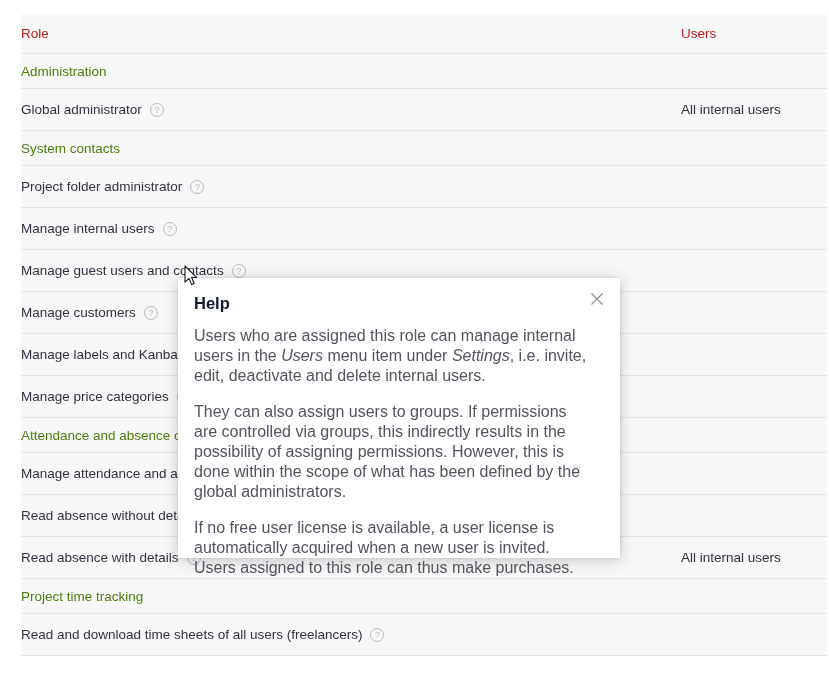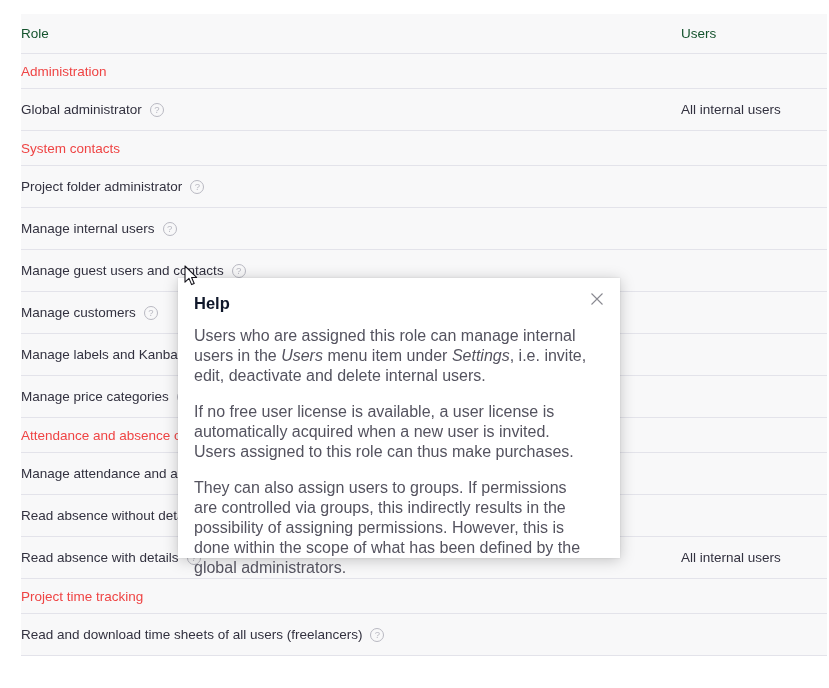--- a/index.html
+++ b/index.html
@@ -40,33 +40,33 @@
     font-weight: normal;
   }
 
   .col-role   { width: 660px; }
   .col-users  { width: 146px; }
 
   
   tr.header-row { background: #ffffff; }
   tr.header-row th {
     height: 39px;
-    color: #14532d;
+    color: #b91c1c;
     font-size: 13.5px;
     border-bottom: 1px solid #d8d8e0;
   }
   th.th-role  { padding-left: 10px; }
   th.th-users { padding-left: 0; }
 
   
   tr.group-row td {
     height: 34px;
     font-weight: bold;
     font-size: 13.5px;
-    color: #ef4444;
+    color: #4d7c0f;
   }
   tr.group-row td.cell-role { padding-left: 10px; }
 
   
   tr.perm-row td {
     height: 41px;
     font-size: 13.5px;
     color: #32313f;
   }
   tr.perm-row td.cell-role { padding-left: 31px; }
@@ -301,22 +301,22 @@
 
 <div id="help-popup">
   <div class="popup-close">
     <svg width="18" height="18" viewBox="0 0 18 18" aria-hidden="true">
       <path d="M3.5 3.5 L14.5 14.5 M14.5 3.5 L3.5 14.5" stroke="#4a4a55" stroke-width="1.1" fill="none"></path>
     </svg>
   </div>
   <div class="popup-title">Help</div>
   <div id="help-popup-body">
       <p><span>Users who are assigned this role can manage internal users in the </span><em>Users</em><span> menu item under </span><em>Settings</em><span>, i.e. invite, edit, deactivate and delete internal users.</span></p>
+      <p><span>They can also assign users to groups. If permissions are controlled via groups, this indirectly results in the possibility of assigning permissions. However, this is done within the scope of what has been defined by the global administrators.</span></p>
       <p><span>If no free user license is available, a user license is automatically acquired when a new user is invited. Users assigned to this role can thus make purchases.</span></p>
-      <p><span>They can also assign users to groups. If permissions are controlled via groups, this indirectly results in the possibility of assigning permissions. However, this is done within the scope of what has been defined by the global administrators.</span></p>
     </div>
 </div>
 
 <div id="mouse-cursor">
   <svg width="16" height="24" viewBox="0 0 16 24" aria-hidden="true">
     <path d="M1 1 L1 17.2 L5.0 13.4 L7.6 19.6 L10.2 18.5 L7.6 12.5 L12.6 12.4 Z" fill="#ffffff" stroke="#16151c" stroke-width="1.1" stroke-linejoin="round"></path>
   </svg>
 </div>
 
 </body></html>

